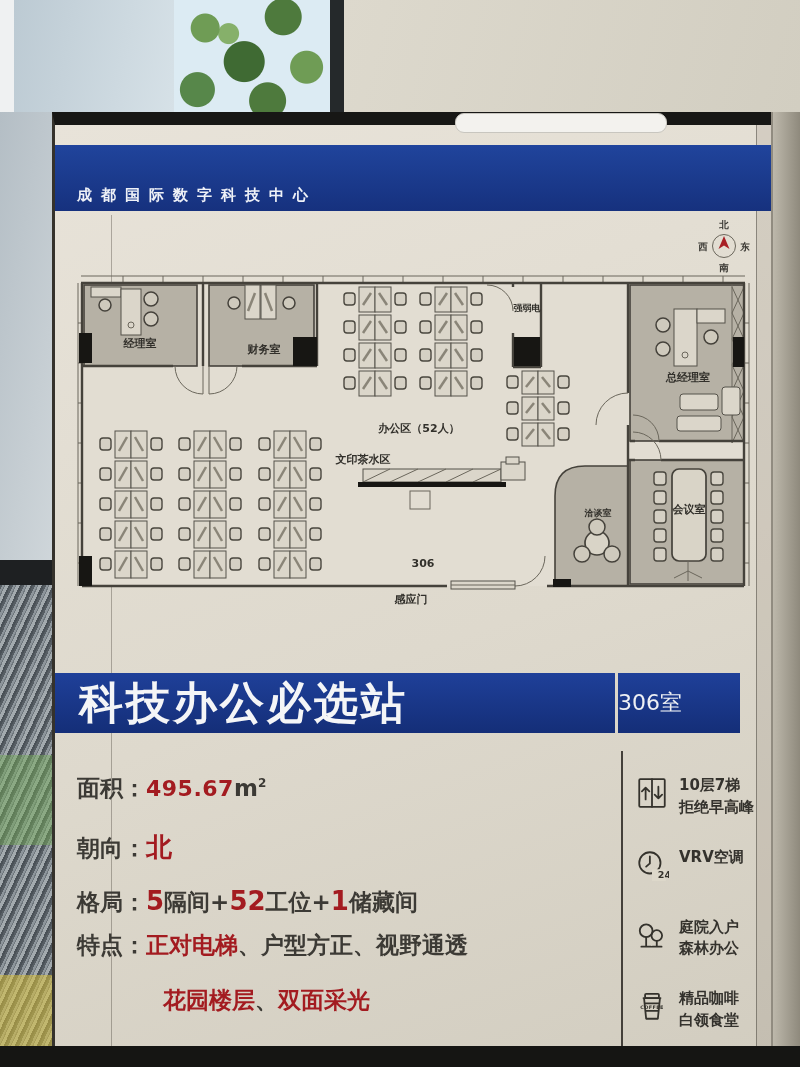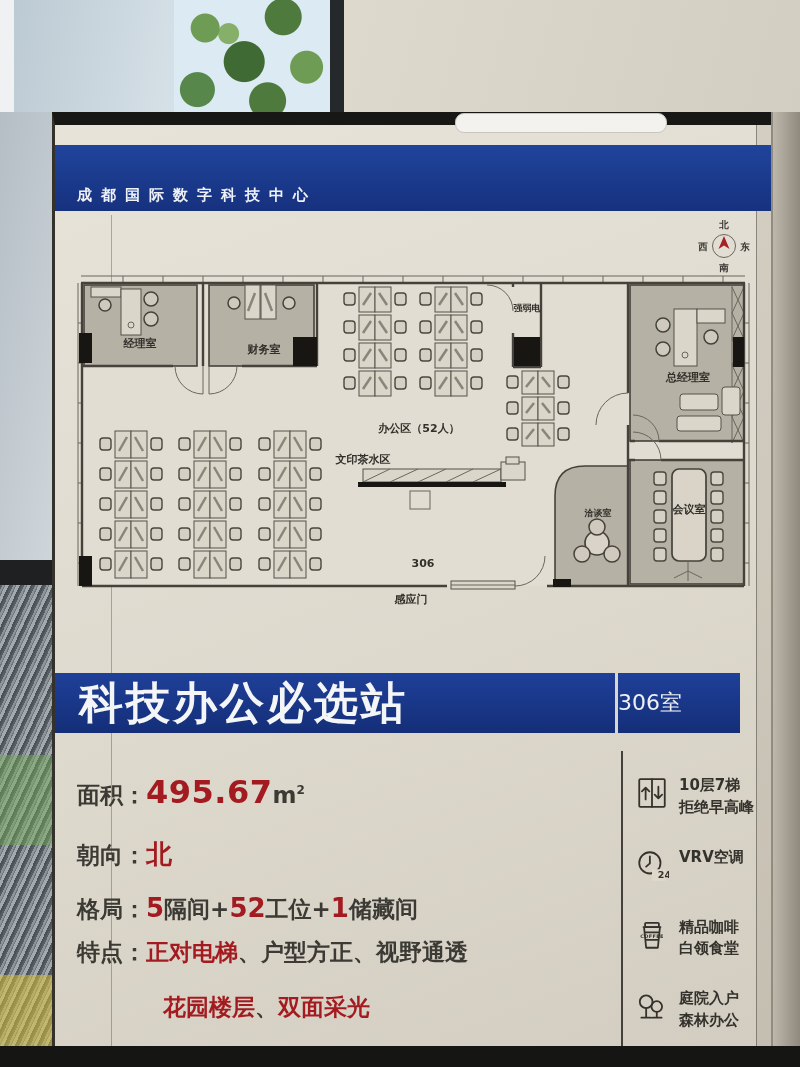--- a/index.html
+++ b/index.html
@@ -70,21 +70,21 @@
   .banner-room span{display:block;line-height:60px;text-align:left;font-size:22px;color:#eef0f4;}
 
   .details{left:22px;top:648px;width:540px;}
   .drow{font-size:23px;font-weight:600;color:#3c3a35;}
   .r1{margin-bottom:26px;}
   .r2{margin-bottom:21px;}
   .r3{margin-bottom:12px;}
   .r4{margin-bottom:10px;}
   .r5{padding-left:86px;margin-top:24px;}
   .red{color:#a31b20;font-weight:700;}
-  .bignum{font-size:32px;letter-spacing:.5px;}
+  .bignum{font-size:22px;letter-spacing:.5px;}
   .numr{font-size:26px;}
   .unit{font-size:23px;}
   .unit sup{font-size:12px;}
 
   .divider-v{left:566px;top:626px;width:2px;height:302px;background:#44403a;}
   .amenities{left:580px;top:650px;width:130px;}
   .amenity{display:flex;gap:10px;align-items:flex-start;margin-bottom:28px;min-height:42px;}
   .amenity svg{width:34px;height:34px;flex:none;margin-top:1px;}
   .aicon{stroke:#34322c;stroke-width:1.7;fill:none;stroke-linecap:round;stroke-linejoin:round;}
   .atext{font-size:15px;font-weight:700;color:#34322d;line-height:1.45;}
@@ -479,36 +479,36 @@
         <rect x="16" y="20" width="13" height="11" class="cover"></rect>
         <path class="aicon" d="M14,8 V14.5 M14,14.5 L10.5,17.5"></path>
         <text x="21.5" y="28.5" class="badge">24</text>
       </svg>
       <div class="atext">
         <div>VRV空调</div>
       </div>
     </div>
     <div class="amenity">
       <svg viewBox="0 0 32 32">
+        <circle cx="10.5" cy="12" r="6" class="aicon"></circle>
+        <circle cx="20.5" cy="16.5" r="5" class="aicon"></circle>
+        <path class="aicon" d="M10.5,18 V27 M20.5,21.5 V27 M6,27 H15 M16.5,27 H25"></path>
+      </svg>
+      <div class="atext">
+        <div>庭院入户</div>
+        <div>森林办公</div>
+      </div>
+    </div>
+    <div class="amenity">
+      <svg viewBox="0 0 32 32">
         <rect x="9.5" y="4.5" width="13" height="4" rx="1" class="aicon"></rect>
         <path class="aicon" d="M8,8.5 H24 M8.5,8.5 L10.5,28 H21.5 L23.5,8.5 Z M9.3,13.5 H22.7 M9.9,20.5 H22.1"></path>
         <text x="16" y="18.6" text-anchor="middle" class="badge-sm">COFFEE</text>
       </svg>
       <div class="atext">
         <div>精品咖啡</div>
         <div>白领食堂</div>
       </div>
     </div>
-    <div class="amenity">
-      <svg viewBox="0 0 32 32">
-        <circle cx="10.5" cy="12" r="6" class="aicon"></circle>
-        <circle cx="20.5" cy="16.5" r="5" class="aicon"></circle>
-        <path class="aicon" d="M10.5,18 V27 M20.5,21.5 V27 M6,27 H15 M16.5,27 H25"></path>
-      </svg>
-      <div class="atext">
-        <div>庭院入户</div>
-        <div>森林办公</div>
-      </div>
-    </div>
   </div>
 </div>
 
 <div class="abs env-bottom"></div>
 
 </body></html>

